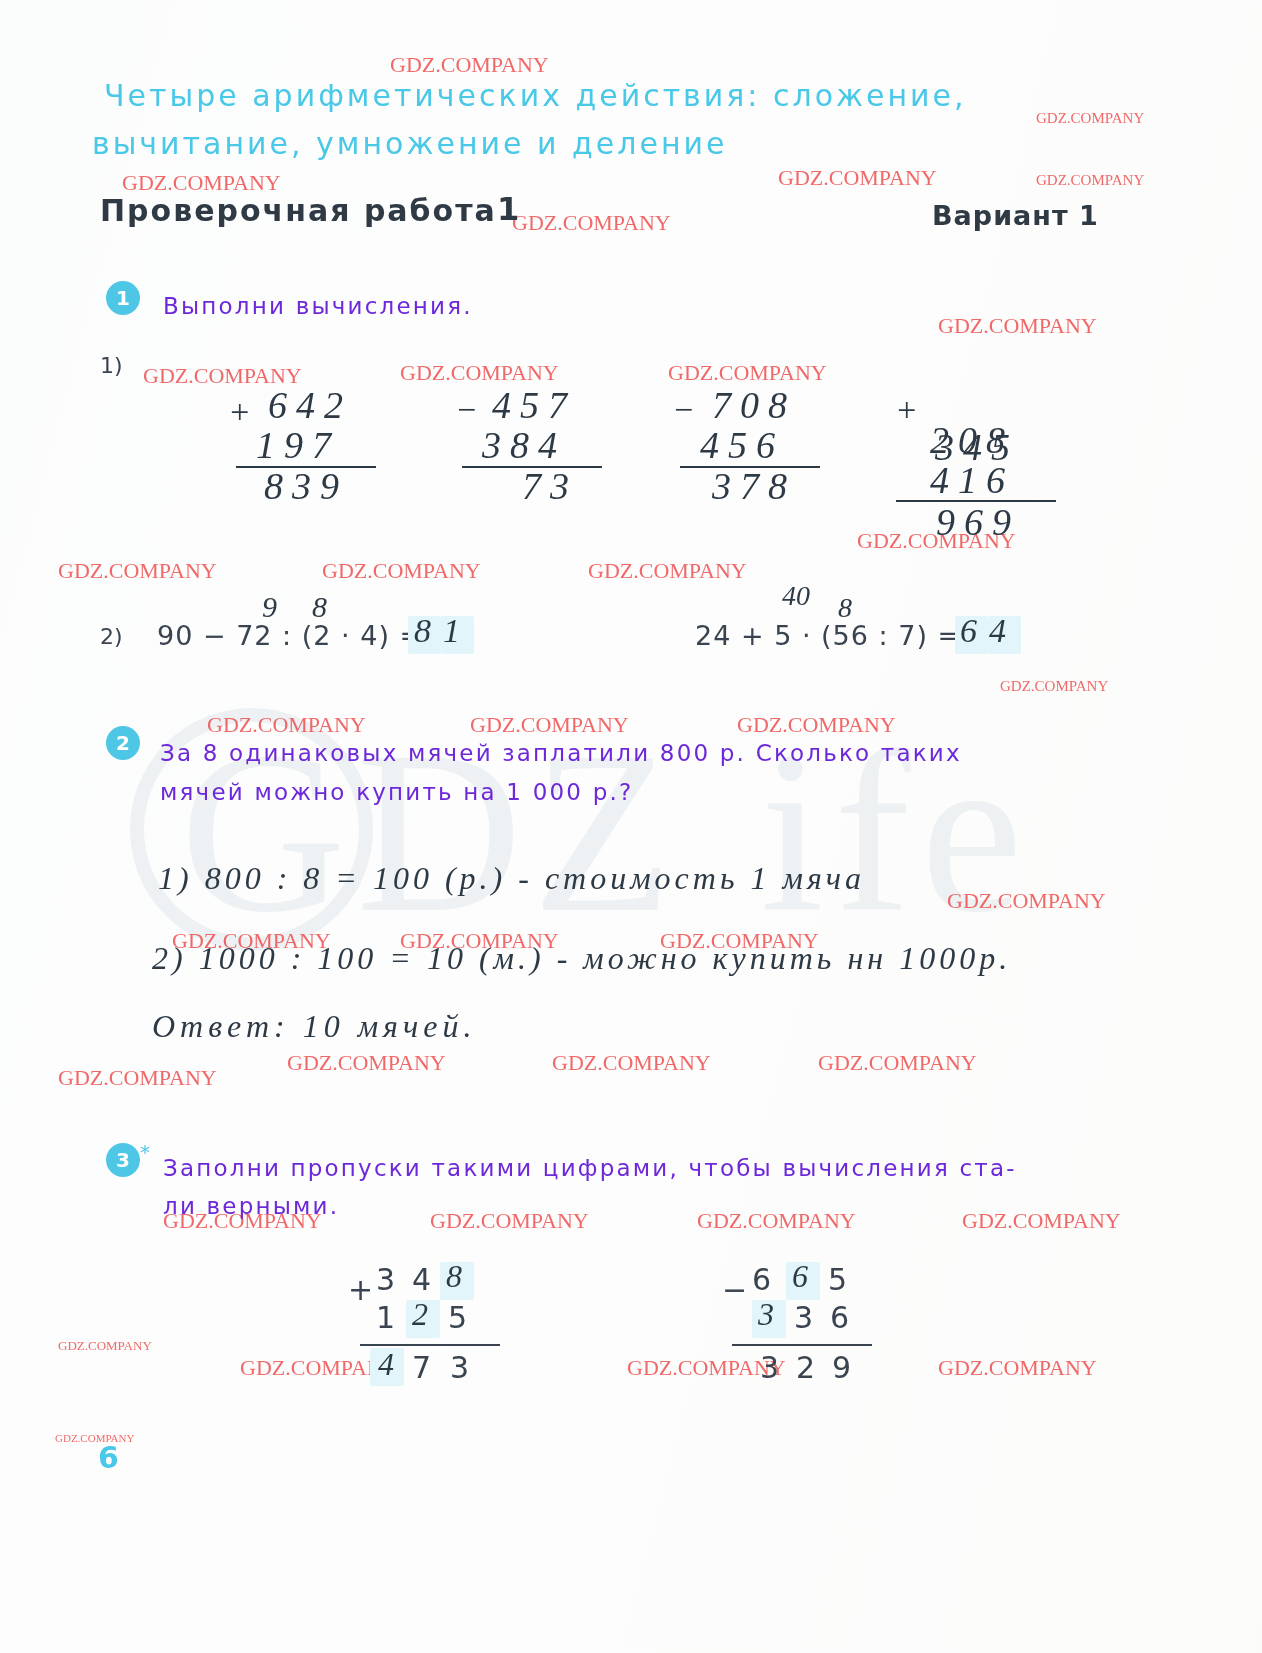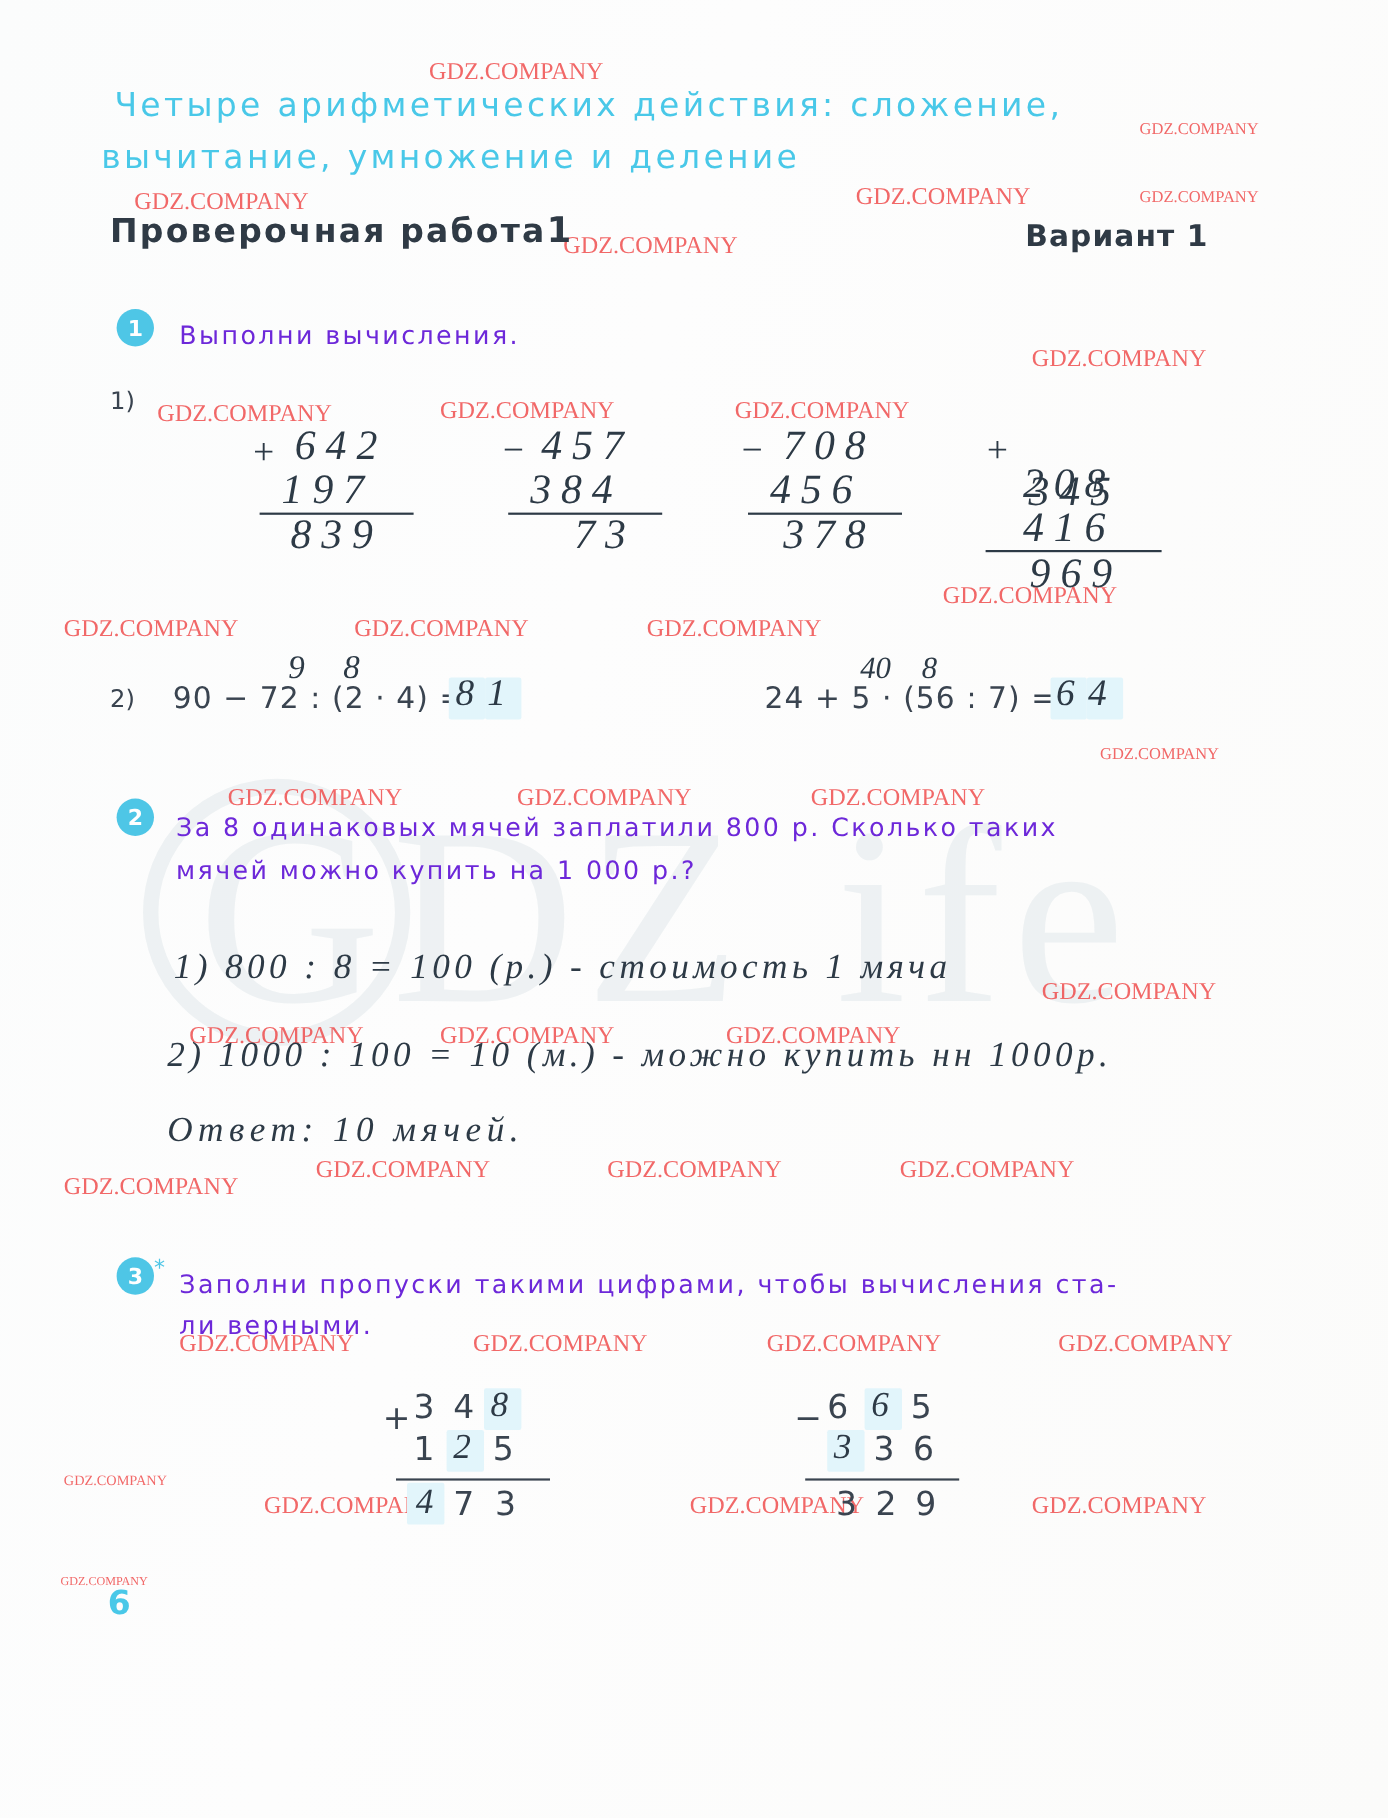--- a/index.html
+++ b/index.html
@@ -230,21 +230,21 @@
 
   <div class="pr" style="left:100px; top:624px; font-size:22px;">2)</div>
 
   <div class="hw" style="left:262px; top:590px; font-size:30px;">9</div>
   <div class="hw" style="left:312px; top:590px; font-size:30px;">8</div>
   <div class="pr" style="left:157px; top:620px; font-size:27px; letter-spacing:1px;">90 − 72 : (2 · 4) =</div>
   <div class="cell" style="left:408px; top:616px; width:33px; height:38px;"></div>
   <div class="cell" style="left:441px; top:616px; width:33px; height:38px;"></div>
   <div class="hw" style="left:414px; top:612px; font-size:34px; letter-spacing:12px;">81</div>
 
-  <div class="hw" style="left:782px; top:592px; font-size:28px;">40</div>
+  <div class="hw" style="left:782px; top:580px; font-size:28px;">40</div>
   <div class="hw" style="left:838px; top:592px; font-size:28px;">8</div>
   <div class="pr" style="left:695px; top:620px; font-size:27px; letter-spacing:1px;">24 + 5 · (56 : 7) =</div>
   <div class="cell" style="left:955px; top:616px; width:33px; height:38px;"></div>
   <div class="cell" style="left:988px; top:616px; width:33px; height:38px;"></div>
   <div class="hw" style="left:960px; top:612px; font-size:34px; letter-spacing:12px;">64</div>
 
   <div class="task-num" style="left:106px; top:726px;">2</div>
   <div class="task-text" style="left:160px; top:733px;">За 8 одинаковых мячей заплатили 800 р. Сколько таких</div>
   <div class="task-text" style="left:160px; top:772px;">мячей можно купить на 1 000 р.?</div>
 

